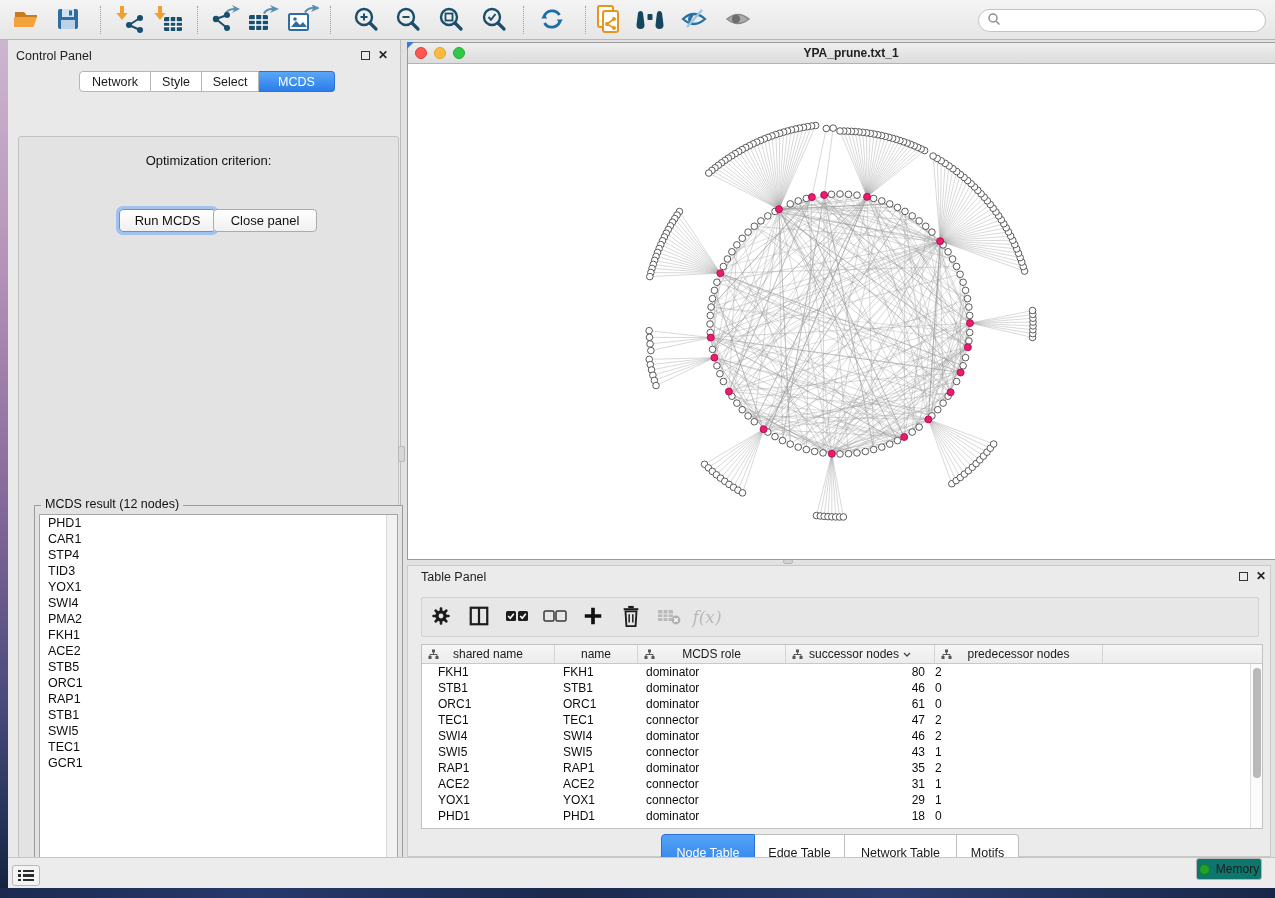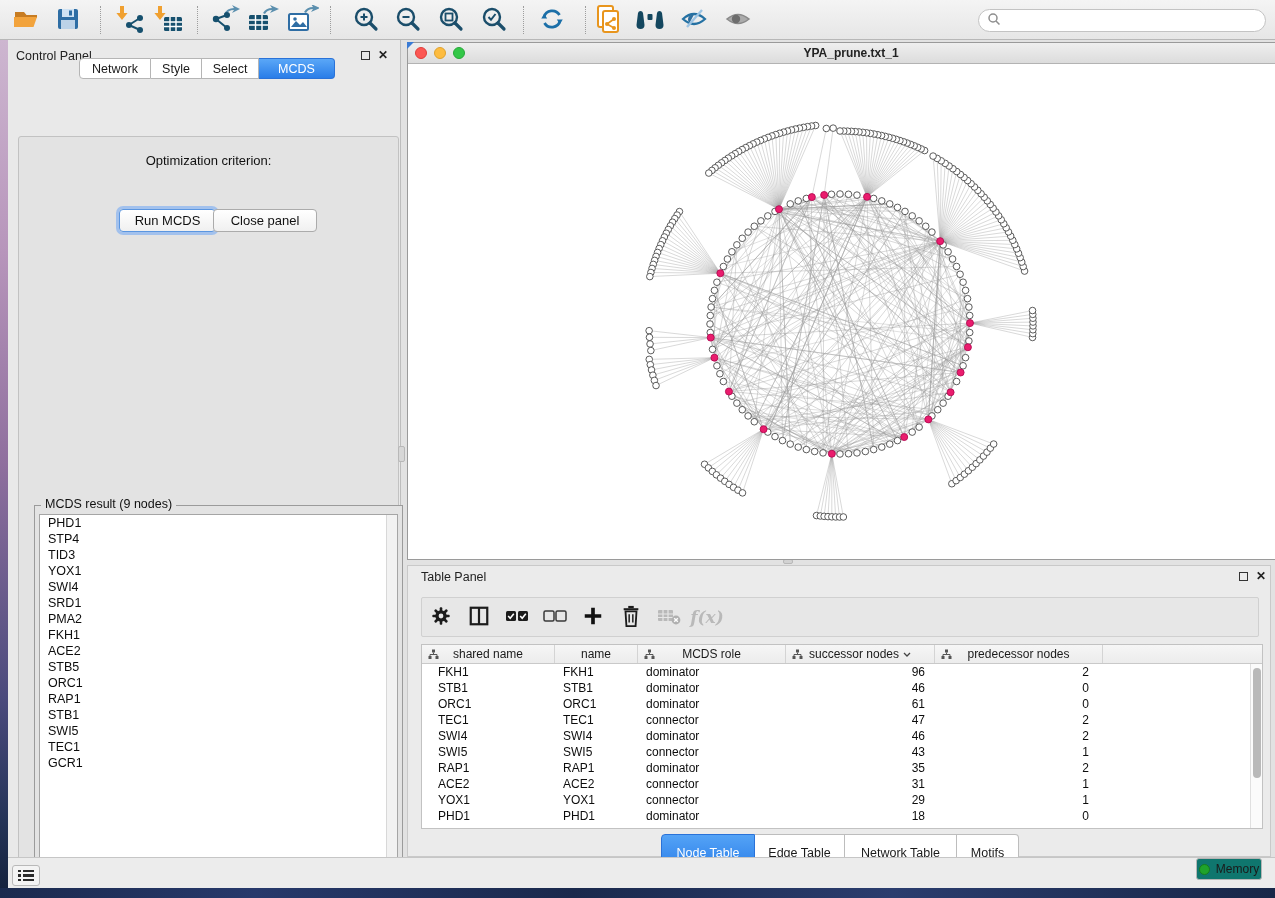--- a/index.html
+++ b/index.html
@@ -65,34 +65,34 @@
     display:flex; align-items:center; }
   .traffic { width:12px; height:12px; border-radius:50%; margin-left:7px; }
   .net-title { position:absolute; width:100%; text-align:center; font-size:12px; font-weight:700; color:#222; }
   .net-canvas { position:absolute; left:0; top:21px; width:862px; height:495px; background:#fff; }
   .frame-corner { left:407px; top:42px; width:0; height:0; border-top:7px solid #3a7bd5; border-right:7px solid transparent; }
 
   
   .tpanel { left:407px; top:565px; width:864px; height:292px; background:#ebebeb; border:1px solid #c9c9c9; }
   .tp-toolbar { position:absolute; left:13px; top:31px; width:838px; height:40px; background:#e7e7e7;
     border:1px solid #d0d0d0; border-radius:2px; display:flex; align-items:center; }
-  .tp-ico { width:38px; display:flex; justify-content:center; align-items:center;font-weight:bold; }
+  .tp-ico { width:38px; display:flex; justify-content:center; align-items:center; }
   .fx { font-family:"DejaVu Serif", serif; font-style:italic; font-size:17px; color:#b9b9b9; }
   .ttable { position:absolute; left:13px; top:78px; width:842px; height:185px; background:#fff; border:1px solid #c2c2c2; }
   .thead { display:flex; height:19px; background:linear-gradient(#f6f6f6,#ececec); border-bottom:1px solid #c9c9c9; }
   .th { position:relative; display:flex; align-items:center; justify-content:center; gap:4px;
     border-right:1px solid #d4d4d4; font-size:12px; color:#1a1a1a; }
   .th .hicon { position:absolute; left:6px; top:4px; }
   .tbody .tr { display:flex; height:16px; align-items:center; }
   .td { font-size:12px; color:#0d0d0d; overflow:hidden; white-space:nowrap; }
   .c0 { width:133px; padding-left:16px; }
   .c1 { width:83px;  padding-left:8px; }
   .c2 { width:148px; padding-left:8px; }
   .c3 { width:149px; text-align:right; padding-right:10px; }
-  .c4 { width:168px; text-align:right; padding-right:14px; }
+  .c4 { width:168px; text-align:left; padding-right:14px; }
   .cf { flex:1; }
   .tscroll { position:absolute; right:0; top:19px; bottom:0; width:12px; background:#fbfbfb; border-left:1px solid #e0e0e0; }
   .tthumb { position:absolute; left:1.5px; top:4px; width:8px; height:110px; background:#b9b9b9; border-radius:5px; }
   .tp-tabs { position:absolute; left:253px; top:268px; display:flex; }
   .ttab { height:37px; background:#fff; border:1px solid #bdbdbd; border-left:none; font-size:12.5px;
     display:flex; align-items:center; justify-content:center;text-decoration:underline; }
   .ttab.first { border-left:1px solid #bdbdbd; border-radius:4px 0 0 4px; }
   .ttab.last { border-radius:0 4px 4px 0; }
   .ttab.active { background:linear-gradient(#54a3f6,#2b7ee9); color:#fff; border-color:#2a72d8; }
 
@@ -249,40 +249,40 @@
     </div>
   </div>
 
   <div class="abs desktop-left"></div>
   <div class="abs desktop-bottom"></div>
 
   <div class="abs cpanel">
     <div class="abs panel-title" style="left:8px; top:9px">Control Panel</div>
     <div class="abs winbtn-float" style="left:353px; top:11px"></div>
     <div class="abs winbtn-close" style="left:370px; top:10px">✕</div>
-    <div class="abs tabbar" style="left:71px; top:18px">
+    <div class="abs tabbar" style="left:71px; top:31px">
       <div class="tab first" style="width:72px">Network</div>
       <div class="tab" style="width:51px">Style</div>
       <div class="tab" style="width:57px">Select</div>
       <div class="tab last active" style="width:76px">MCDS</div>
     </div>
     <div class="abs cp-content">
       <div class="abs opt-label">Optimization criterion:</div>
       <div class="abs btn focused" style="left:100px; top:72px; width:97px">Run MCDS</div>
       <div class="abs btn" style="left:194px; top:72px; width:104px">Close panel</div>
       <div class="abs groupbox">
-        <span class="legend">MCDS result (9 nodes)</span>
+        <span class="legend">MCDS result (12 nodes)</span>
         <div class="mcds-list">
           <div id="mcds-items">
               <div class="mcds-item">PHD1</div>
+              <div class="mcds-item">CAR1</div>
               <div class="mcds-item">STP4</div>
               <div class="mcds-item">TID3</div>
               <div class="mcds-item">YOX1</div>
               <div class="mcds-item">SWI4</div>
-              <div class="mcds-item">SRD1</div>
               <div class="mcds-item">PMA2</div>
               <div class="mcds-item">FKH1</div>
               <div class="mcds-item">ACE2</div>
               <div class="mcds-item">STB5</div>
               <div class="mcds-item">ORC1</div>
               <div class="mcds-item">RAP1</div>
               <div class="mcds-item">STB1</div>
               <div class="mcds-item">SWI5</div>
               <div class="mcds-item">TEC1</div>
               <div class="mcds-item">GCR1</div>
@@ -1131,21 +1131,21 @@
               </svg></span>
             <span>predecessor nodes</span>
           </div>
         <div class="th cf" style="border-right:none"></div>
       </div>
       <div class="tbody" id="table-body">
           <div class="tr">
             <span class="td c0">FKH1</span>
             <span class="td c1">FKH1</span>
             <span class="td c2">dominator</span>
-            <span class="td c3">96</span>
+            <span class="td c3">80</span>
             <span class="td c4">2</span>
             <span class="td cf"></span>
           </div>
           <div class="tr">
             <span class="td c0">STB1</span>
             <span class="td c1">STB1</span>
             <span class="td c2">dominator</span>
             <span class="td c3">46</span>
             <span class="td c4">0</span>
             <span class="td cf"></span>

